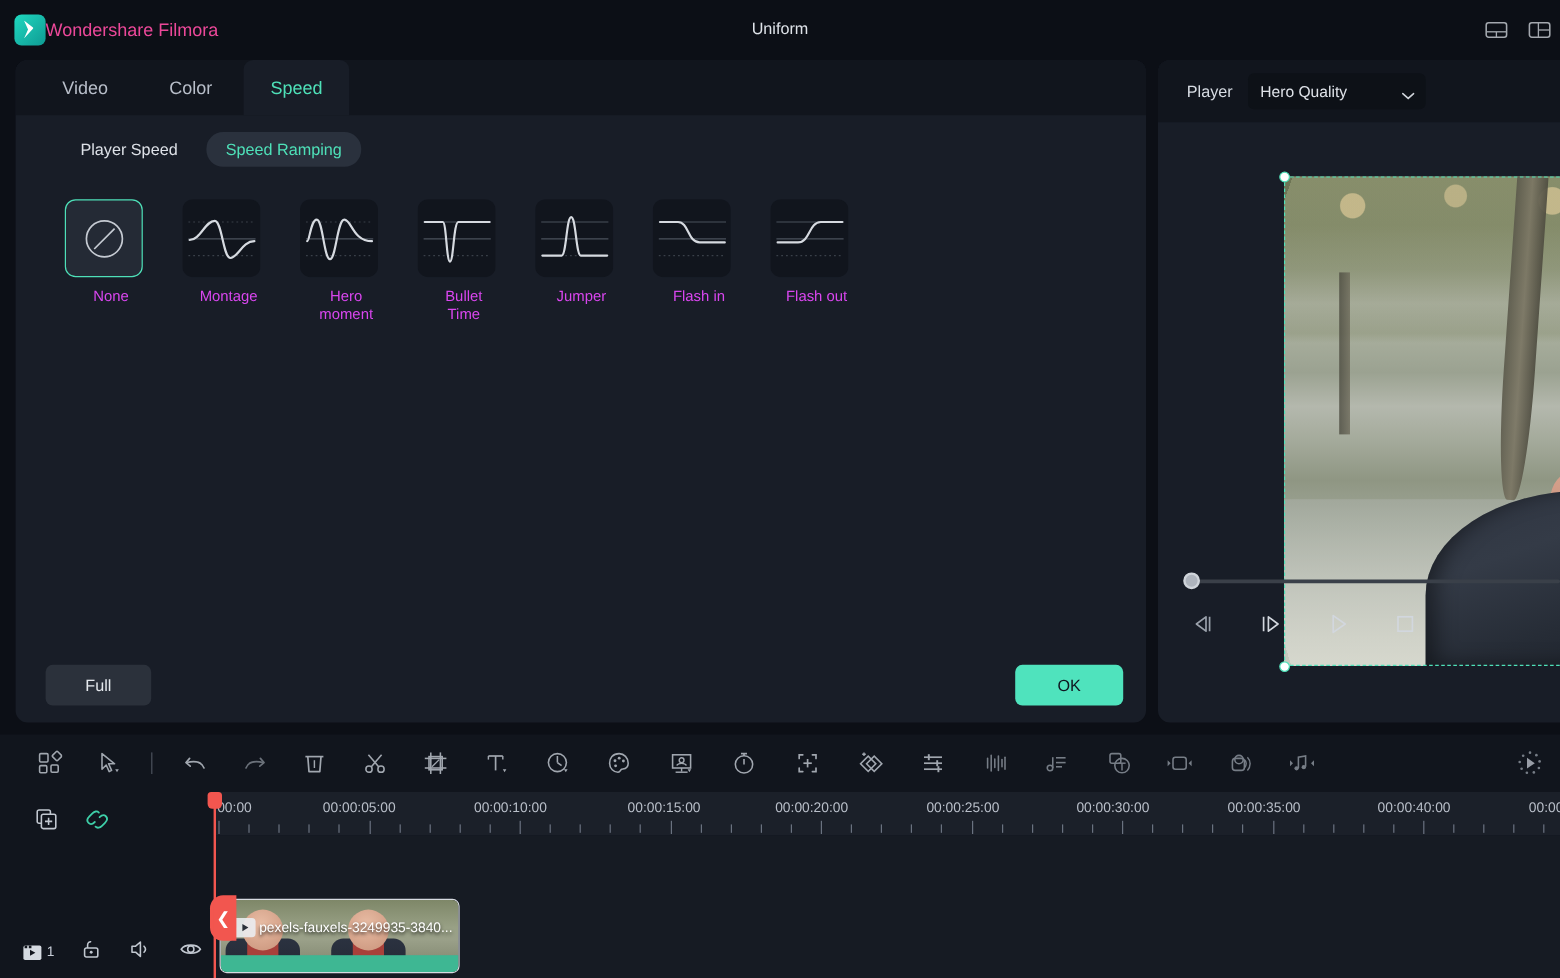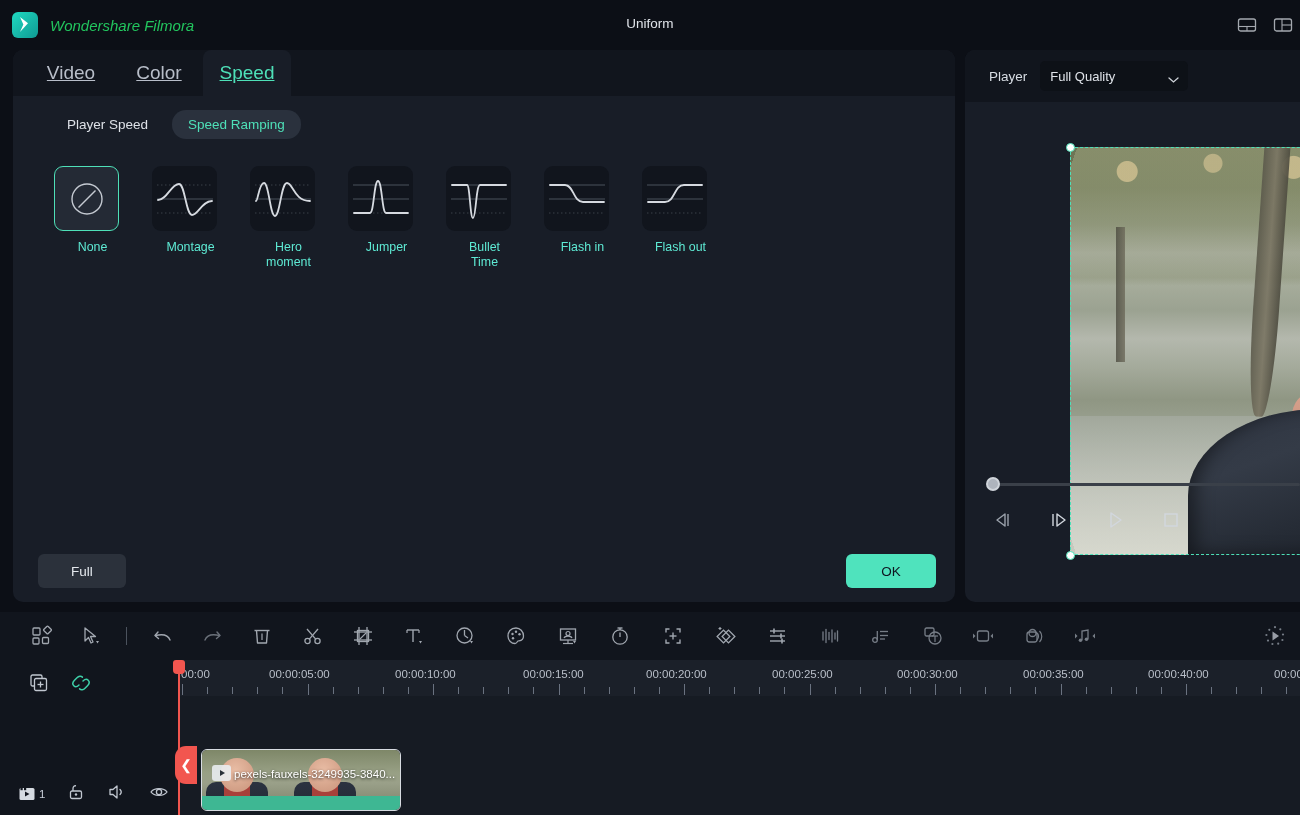--- a/index.html
+++ b/index.html
@@ -20,43 +20,43 @@
   .logo {
     width: 26px; height: 26px; border-radius: 6px; margin-left: 12px;
     background: linear-gradient(135deg,#1fd9c0 0%,#16b3a5 60%,#0e9b93 100%);
     position: relative;
   }
   .logo::after {
     content: ""; position: absolute; left: 8px; top: 5px;
     width: 8px; height: 15px; background: #ffffff;
     clip-path: polygon(0 0, 100% 42%, 0 100%, 42% 50%);
   }
-  .app-name { margin-left: 12px; font-size: 15px; color: #22c55e; font-style: italic; }
+  .app-name { font-size: 15px; color: #ec4899; }
   .menubar { display: flex; margin-left: 47px; }
   .menu-item {
     font-size: 13.5px; color: #cdd2da; padding: 6px 14px; border-radius: 4px;
     cursor: default;
   }
   .doc-title {
     position: absolute; left: 0; right: 0; top: 16px; text-align: center;
     font-size: 13.5px; color: #dfe3e9; pointer-events: none;
   }
   .win-icons { position: absolute; right: 6px; top: 14px; display: flex; gap: 14px; }
   .win-ic { width: 22px; height: 22px; opacity: .78; }
 
   
   .props {
     position: absolute; left: 13px; top: 50px; width: 942px; height: 552px;
     background: #181d27; border-radius: 10px; overflow: hidden;
   }
   .tabs { display: flex; height: 46px; background: #11151d; padding-left: 14px; }
   .tab {
     min-width: 88px; height: 46px; display: flex; align-items: center;
-    justify-content: center; font-size: 19px; color: #b8bec9;
-    border-radius: 8px 8px 0 0; cursor: default; padding: 0 14px; text-decoration: underline;
+    justify-content: center; font-size: 15px; color: #b8bec9;
+    border-radius: 8px 8px 0 0; cursor: default; padding: 0 14px;
   }
   .tab.active { background: #181d27; color: #4ee0b8; }
 
   .panel-body { position: relative; height: 506px; }
 
   .mode-row { display: flex; align-items: center; gap: 8px; padding: 14px 0 0 38px; }
   .mode-btn {
     font-size: 13.5px; color: #dde1e7; padding: 7px 16px; border-radius: 14px;
     cursor: default;
   }
@@ -64,21 +64,21 @@
 
   .presets { display: flex; gap: 33px; padding: 27px 0 0 41px; }
   .preset { width: 65px; display: flex; flex-direction: column; align-items: center; cursor: default; }
   .preset .tile {
     width: 65px; height: 65px; border-radius: 9px; background: #11151d;
     display: flex; align-items: center; justify-content: center;
     border: 1.5px solid transparent;
   }
   .preset.selected .tile { background: #242a35; border-color: #4ee0b8; }
   .preset .plabel {
-    margin-top: 9px; font-size: 12.4px; color: #5eead4; text-align: center;
+    margin-top: 9px; font-size: 12.4px; color: #d946ef; text-align: center;
     line-height: 15px; white-space: pre-line; margin-left: 12px;
   }
 
   .footer-btns { position: absolute; left: 0; right: 0; bottom: 14px; height: 34px; }
   .btn-reset {
     position: absolute; left: 25px; width: 88px; height: 34px; border-radius: 6px;
     background: #2b313b; color: #e4e8ed; font-size: 13.5px;
     display: flex; align-items: center; justify-content: center; cursor: default;
   }
   .btn-ok {
@@ -194,21 +194,21 @@
   .track-count { font-size: 11.5px; color: #c6ccd6; margin-left: 3px; }
 
   .ruler { position: absolute; left: 178px; top: 0; right: 0; height: 36px; background: #1b2029; }
   .rl { position: absolute; top: 8px; font-size: 11.5px; color: #b9bfc9; white-space: nowrap; }
   .tick { position: absolute; width: 1px; background: #6a7280; }
   .tick.major { top: 24px; height: 11px; }
   .tick.minor { top: 27px; height: 7px; }
 
   .track-area { position: absolute; left: 178px; top: 36px; right: 0; bottom: 0; background: #161b23; }
   .clip {
-    position: absolute; left: 23px; top: 53px; width: 200px; height: 62px;
+    position: absolute; left: 5px; top: 53px; width: 200px; height: 62px;
     border-radius: 6px; overflow: hidden; border: 1.5px solid #d7dbe1; text-align: right;
   }
   .clip-thumb {
     position: absolute; inset: 0;
     background: linear-gradient(180deg,#7e8768 0%,#98a085 38%,#9aa089 55%,#7b8169 100%);
   }
   .face {
     position: absolute; top: 8px; width: 34px; height: 34px; border-radius: 50%;
     background: radial-gradient(circle at 45% 35%, #e8bca4, #c9937a);
   }
@@ -325,37 +325,37 @@
           <div class="plabel">Hero
 moment</div>
         </div>
 
         <div class="preset">
           <div class="tile">
             <svg width="60" height="56" viewBox="0 0 60 56">
               <line x1="2" y1="14" x2="58" y2="14" stroke="#4b525d" stroke-width="1"></line>
               <line x1="2" y1="28" x2="58" y2="28" stroke="#4b525d" stroke-width="1"></line>
               <line x1="2" y1="42" x2="58" y2="42" stroke="#3a4049" stroke-width="1" stroke-dasharray="1.5 2.5"></line>
-              <path d="M3,42 L19,42 C23,42 23,10 27,10 C31,10 31,42 35,42 L57,42" fill="none" stroke="#d6dae0" stroke-width="1.8" stroke-linecap="round"></path>
+              <path d="M3,14 L18,14 C21,14 21,47 24,47 C27,47 27,14 31,14 L57,14" fill="none" stroke="#d6dae0" stroke-width="1.8" stroke-linecap="round"></path>
             </svg>
           </div>
-          <div class="plabel">Jumper</div>
+          <div class="plabel">Bullet
+Time</div>
         </div>
 
         <div class="preset">
           <div class="tile">
             <svg width="60" height="56" viewBox="0 0 60 56">
               <line x1="2" y1="14" x2="58" y2="14" stroke="#4b525d" stroke-width="1"></line>
               <line x1="2" y1="28" x2="58" y2="28" stroke="#4b525d" stroke-width="1"></line>
               <line x1="2" y1="42" x2="58" y2="42" stroke="#3a4049" stroke-width="1" stroke-dasharray="1.5 2.5"></line>
-              <path d="M3,14 L18,14 C21,14 21,47 24,47 C27,47 27,14 31,14 L57,14" fill="none" stroke="#d6dae0" stroke-width="1.8" stroke-linecap="round"></path>
+              <path d="M3,42 L19,42 C23,42 23,10 27,10 C31,10 31,42 35,42 L57,42" fill="none" stroke="#d6dae0" stroke-width="1.8" stroke-linecap="round"></path>
             </svg>
           </div>
-          <div class="plabel">Bullet
-Time</div>
+          <div class="plabel">Jumper</div>
         </div>
 
         <div class="preset">
           <div class="tile">
             <svg width="60" height="56" viewBox="0 0 60 56">
               <line x1="2" y1="14" x2="58" y2="14" stroke="#4b525d" stroke-width="1"></line>
               <line x1="2" y1="28" x2="58" y2="28" stroke="#4b525d" stroke-width="1"></line>
               <line x1="2" y1="42" x2="58" y2="42" stroke="#3a4049" stroke-width="1" stroke-dasharray="1.5 2.5"></line>
               <path d="M3,14 L18,14 C27,14 26,31 36,31 L57,31" fill="none" stroke="#d6dae0" stroke-width="1.8" stroke-linecap="round"></path>
             </svg>
@@ -382,21 +382,21 @@
         <div class="btn-ok">OK</div>
       </div>
 
     </div>
   </div>
 
   <div class="player">
     <div class="player-head">
       <span class="player-label">Player</span>
       <div class="quality-sel">
-        <span>Full Quality</span>
+        <span>Hero Quality</span>
         <span class="chev">
           <svg width="11" height="8" viewBox="0 0 11 8">
               <path d="M1,2 L5.5,6 L10,2" fill="none" stroke="#cfd4da" stroke-width="1.3" stroke-linecap="round"></path>
             </svg>
         </span>
       </div>
     </div>
 
     <div class="stage">
       <div class="video-frame">

